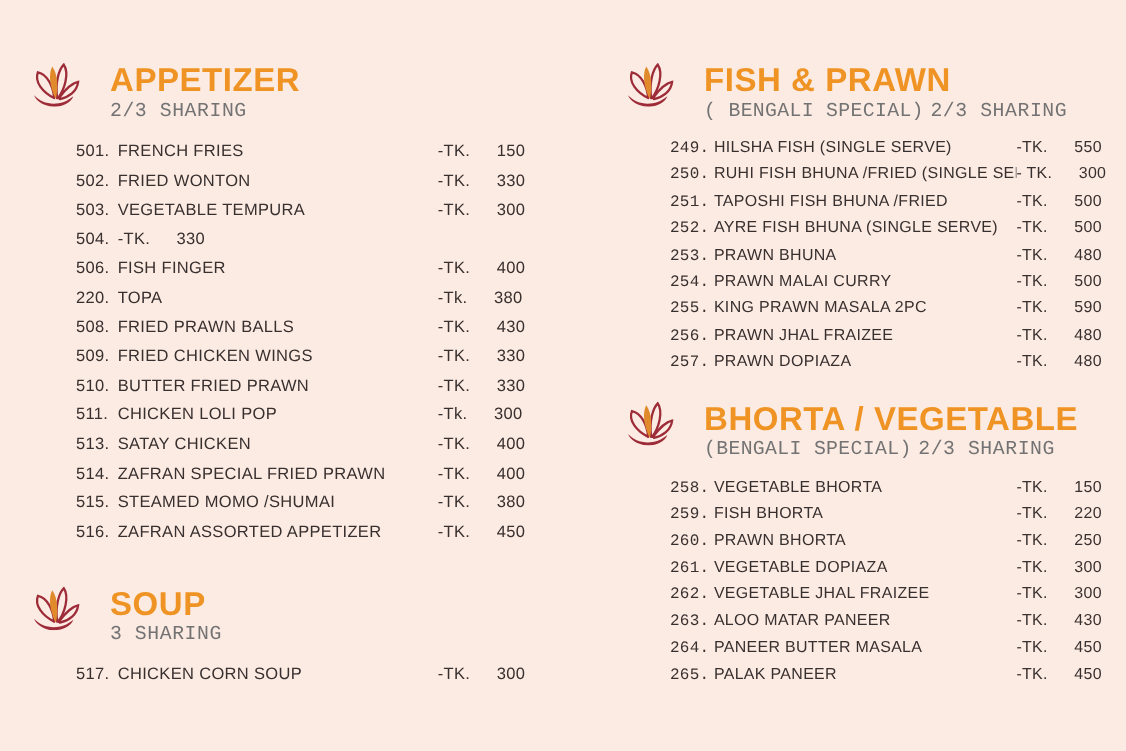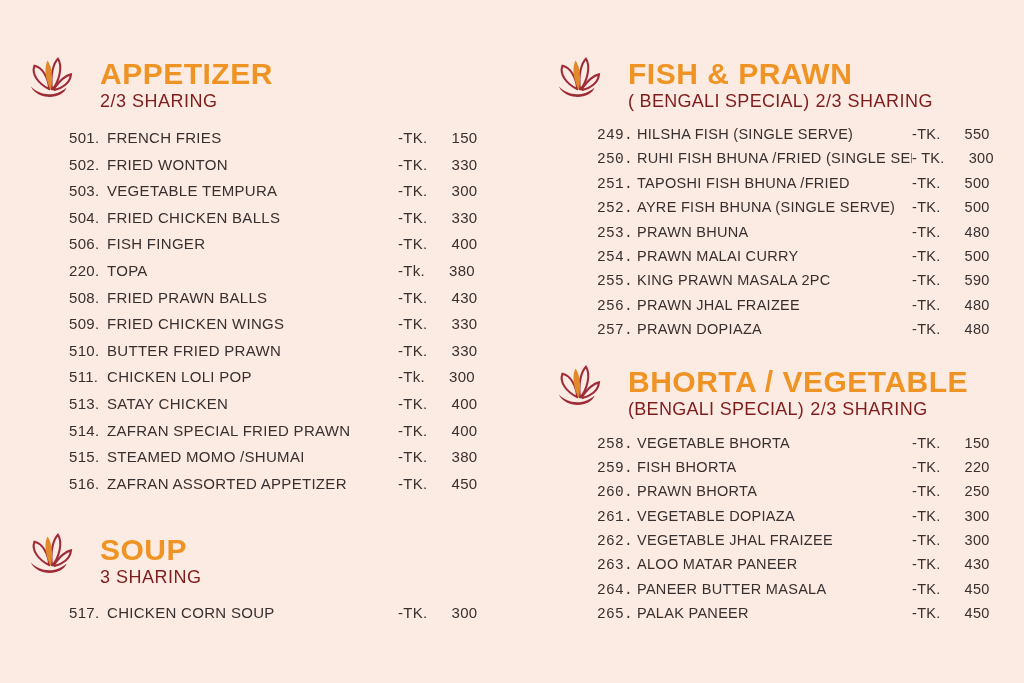--- a/index.html
+++ b/index.html
@@ -5,32 +5,32 @@
   html,body{margin:0;padding:0;}
   body{
     width:1024px;height:683px;
     background:#fcebe3;
     font-family:"Liberation Sans", sans-serif;
     position:relative;overflow:hidden;
     color:#38302f;
   }
   .column{position:absolute;top:57px;}
   .col-left{left:28px;width:444px;}
-  .col-right{left:556px;width:422px;}
+  .col-right{left:568px;width:422px;}
 
   .section-head{display:flex;align-items:flex-start;}
   .lotus{flex:none;width:46px;height:40px;margin-right:2px;}
   .head-text{display:flex;flex-direction:column;margin-left:24px;}
   .section-title{
     font-size:30px;line-height:33px;font-weight:bold;
     color:#ef9424;letter-spacing:0.5px;white-space:nowrap;
   }
   .section-sub{
     margin-top:1px;font-size:18px;line-height:20px;
-    color:#7f1d1d;letter-spacing:0.5px;white-space:nowrap;
+    color:#737373;letter-spacing:0.5px;white-space:nowrap;font-family:Liberation Mono, monospace;
   }
   .sub-small{font-size:18px;letter-spacing:0.3px;margin-right:6px;}
   .sub-small:empty{display:none;}
 
   .items{display:block;margin-left:41px;}
   .item-row{display:flex;align-items:baseline;letter-spacing:0.3px;}
   .col-left .item-row{height:26.6px;line-height:26.6px;font-size:15px;}
   .col-right .item-row{height:24.4px;line-height:24.4px;font-size:14.5px;}
   .num{flex:none;}
   .col-left .num{width:38px;}
@@ -102,21 +102,20 @@
     <span class="num">503.</span>
     <span class="name">VEGETABLE TEMPURA</span>
     <span class="price">
       <span class="tk">-TK.</span>
       <span class="val">300</span>
     </span>
   </div>
 
   <div class="item-row">
     <span class="num">504.</span>
-    <span class="name">FRIED CHICKEN BALLS</span>
     <span class="price">
       <span class="tk">-TK.</span>
       <span class="val">330</span>
     </span>
   </div>
 
   <div class="item-row">
     <span class="num">506.</span>
     <span class="name">FISH FINGER</span>
     <span class="price">

